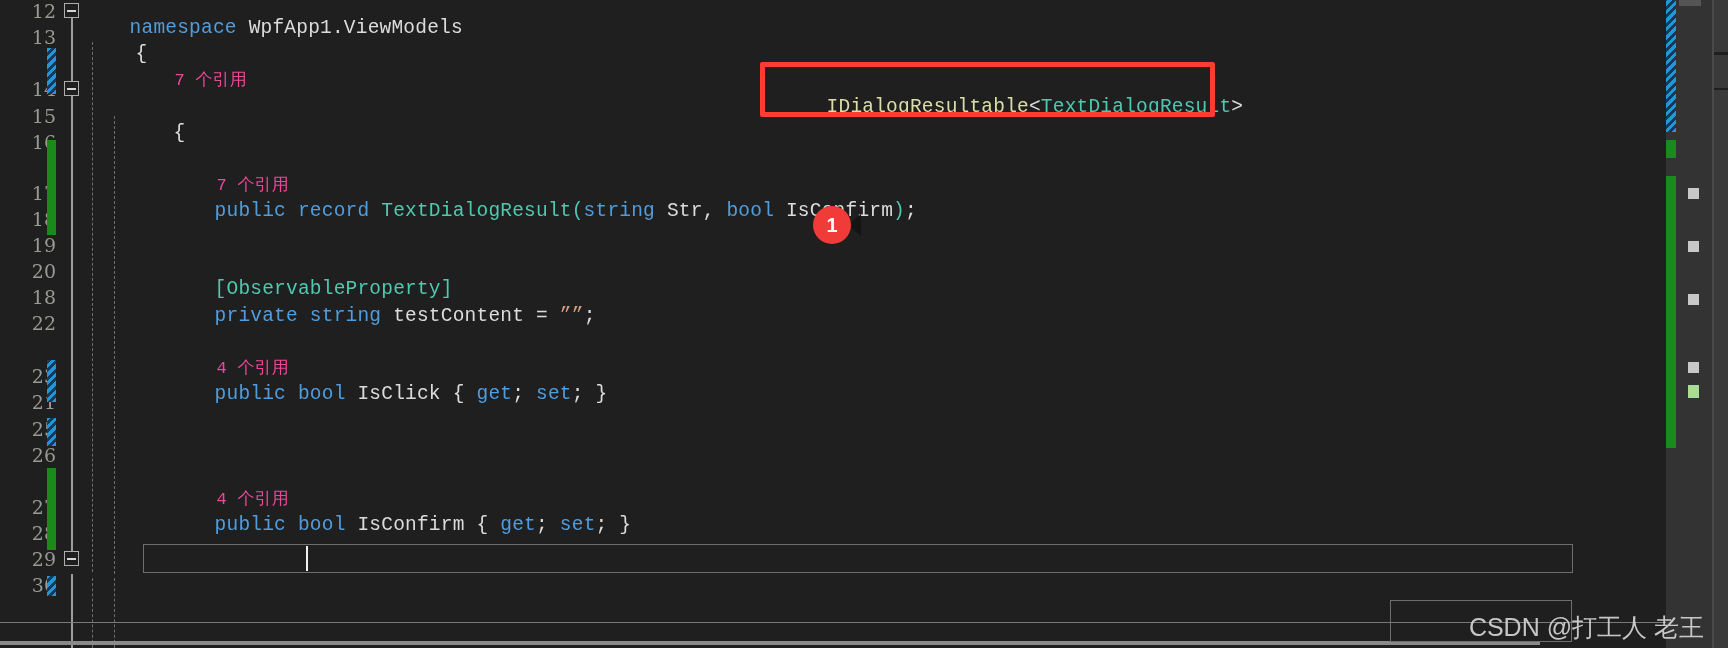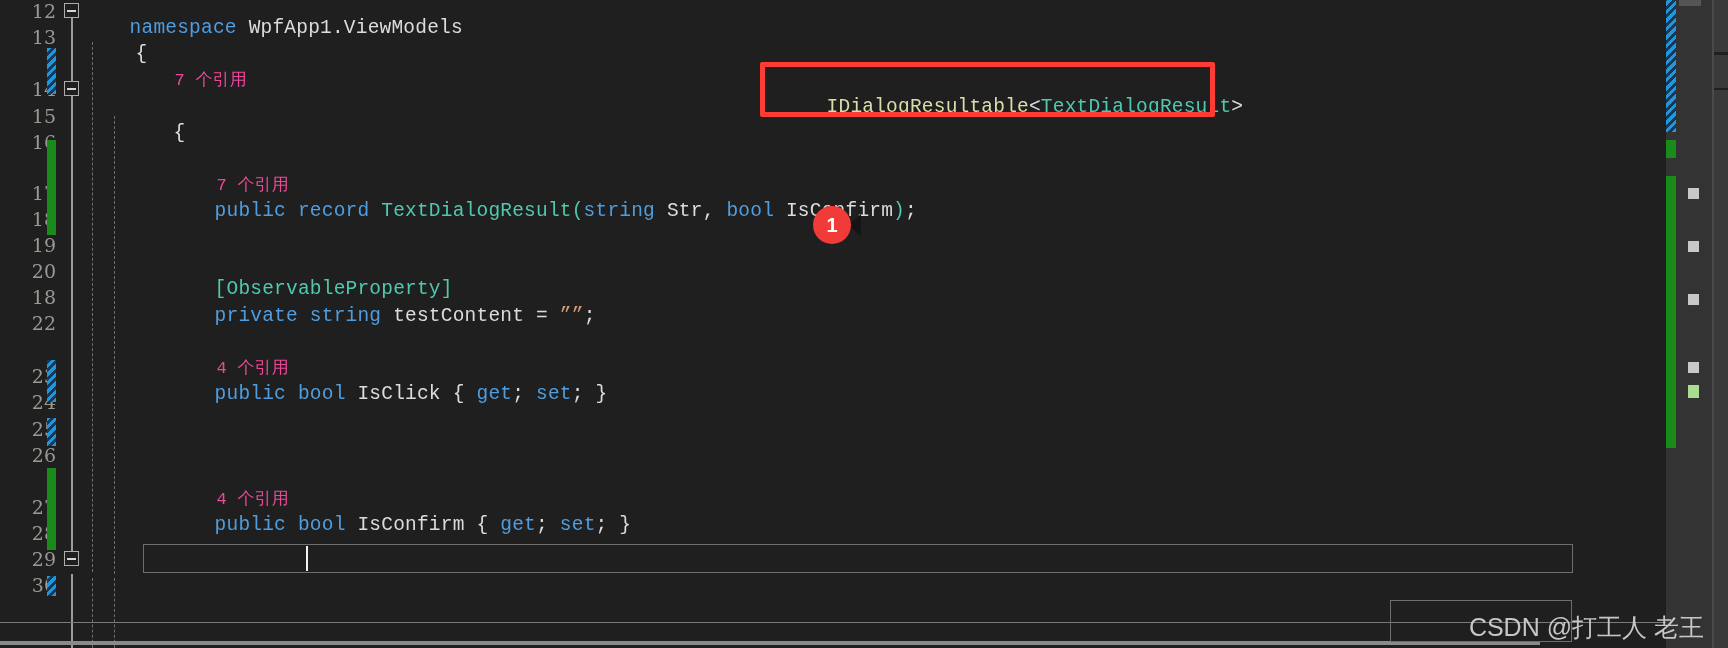--- a/index.html
+++ b/index.html
@@ -180,21 +180,21 @@
     <span class="lineno" style="top:80px;">14</span>
     <span class="lineno" style="top:107px;">15</span>
     <span class="lineno" style="top:133px;">16</span>
     <span class="lineno" style="top:184px;">17</span>
     <span class="lineno" style="top:210px;">18</span>
     <span class="lineno" style="top:236px;">19</span>
     <span class="lineno" style="top:262px;">20</span>
     <span class="lineno" style="top:288px;">18</span>
     <span class="lineno" style="top:314px;">22</span>
     <span class="lineno" style="top:367px;">23</span>
-    <span class="lineno" style="top:393px;">24</span>
+    <span class="lineno" style="top:393px;">21</span>
     <span class="lineno" style="top:420px;">25</span>
     <span class="lineno" style="top:446px;">26</span>
     <span class="lineno" style="top:498px;">27</span>
     <span class="lineno" style="top:524px;">28</span>
     <span class="lineno" style="top:550px;">29</span>
     <span class="lineno" style="top:576px;">30</span>
   </div>
 
   <div class="changebar cb-blue" style="top:48px;height:46px;"></div>
   <div class="changebar cb-green" style="top:140px;height:95px;"></div>

